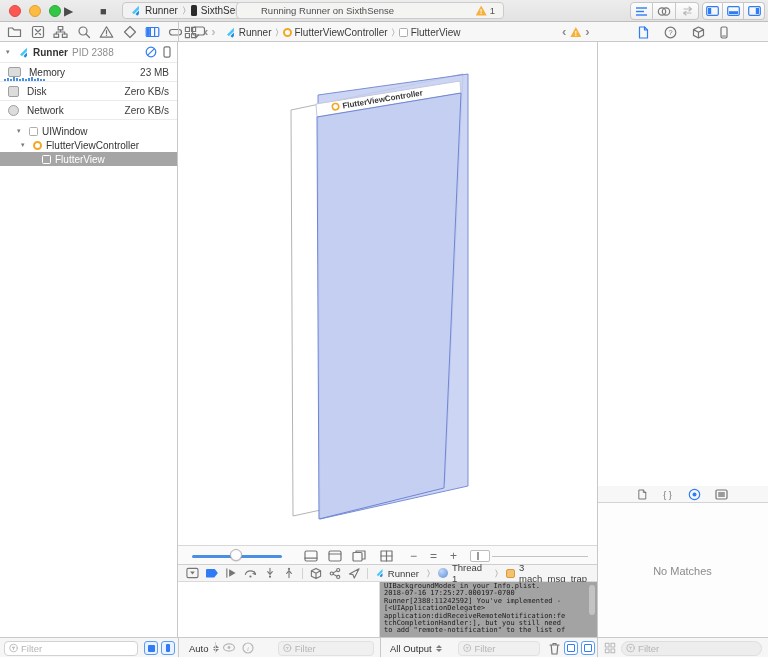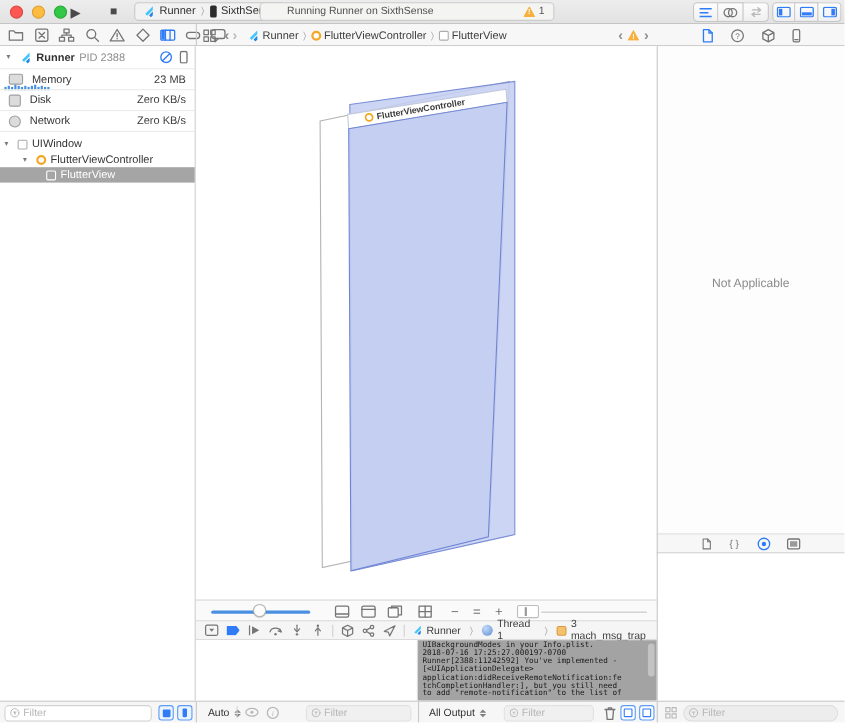--- a/index.html
+++ b/index.html
@@ -341,21 +341,21 @@
       <span>Disk</span>
       <span class="gval">Zero KB/s</span>
     </div>
     <div class="grow">
       <span class="gicon rnd gic"></span>
       <span>Network</span>
       <span class="gval">Zero KB/s</span>
     </div>
 
     <div style="height:5px;border-top:1px solid #ebebeb"></div>
-    <div class="treerow" style="padding-left:4px">
+    <div class="treerow" style="padding-left:17px">
       <span class="disc">▾</span>
       <span class="sqicon"></span>
       <span>UIWindow</span>
     </div>
     <div class="treerow" style="padding-left:21px">
       <span class="disc">▾</span>
       <span class="ring"></span>
       <span>FlutterViewController</span>
     </div>
     <div class="treerow sel" style="padding-left:42px">
@@ -473,39 +473,39 @@
     <div class="cl">UIBackgroundModes in your Info.plist.</div>
     <div class="cl">2018-07-16 17:25:27.000197-0700</div>
     <div class="cl">Runner[2388:11242592] You've implemented -</div>
     <div class="cl">[&lt;UIApplicationDelegate&gt;</div>
     <div class="cl">application:didReceiveRemoteNotification:fe</div>
     <div class="cl">tchCompletionHandler:], but you still need</div>
     <div class="cl">to add "remote-notification" to the list of</div>
     <span class="cscroll"></span>
   </div>
 
-  <div class="abs rtop">
-    <div class="emptymsg" style="top:210px">Not Applicable</div>
-  </div>
   <div class="abs libbar">
     <svg width="9" height="11" viewBox="0 0 11 13">
         <path d="M1.5 1 H6.5 L9.5 4 V12 H1.5 Z" class="stroke"></path>
         <path d="M6.5 1 V4 H9.5" class="stroke"></path>
       </svg>
     <svg width="13" height="11" viewBox="0 0 13 11">
         <text x="6.5" y="8.5" font-size="9" text-anchor="middle" fill="#757575" font-family="Liberation Sans, sans-serif">{ }</text>
       </svg>
     <svg width="13" height="13" viewBox="0 0 13 13">
         <circle cx="6.5" cy="6.5" r="5.2" class="stroke blue" stroke-width="1.4"></circle>
         <circle cx="6.5" cy="6.5" r="2" fill="#2f7cf6"></circle>
       </svg>
     <svg width="13" height="11" viewBox="0 0 13 11">
         <rect x="1" y="1" width="11" height="9" rx="1.2" class="stroke"></rect>
         <rect x="3.2" y="3" width="6.6" height="5" fill="#9a9a9a"></rect>
       </svg>
+  </div>
+  <div class="abs rlib">
+    <div class="emptymsg" style="top:62px">No Matches</div>
   </div>
   <div class="abs rpanel-border"></div>
 
   <div class="abs bottombar">
     <span class="vdiv" style="left:178px"></span>
     <span class="vdiv" style="left:380px"></span>
     <span class="vdiv" style="left:597px"></span>
 
     <span class="field" style="left:4px;width:134px">
       <svg width="10" height="10" viewBox="0 0 12 12">

